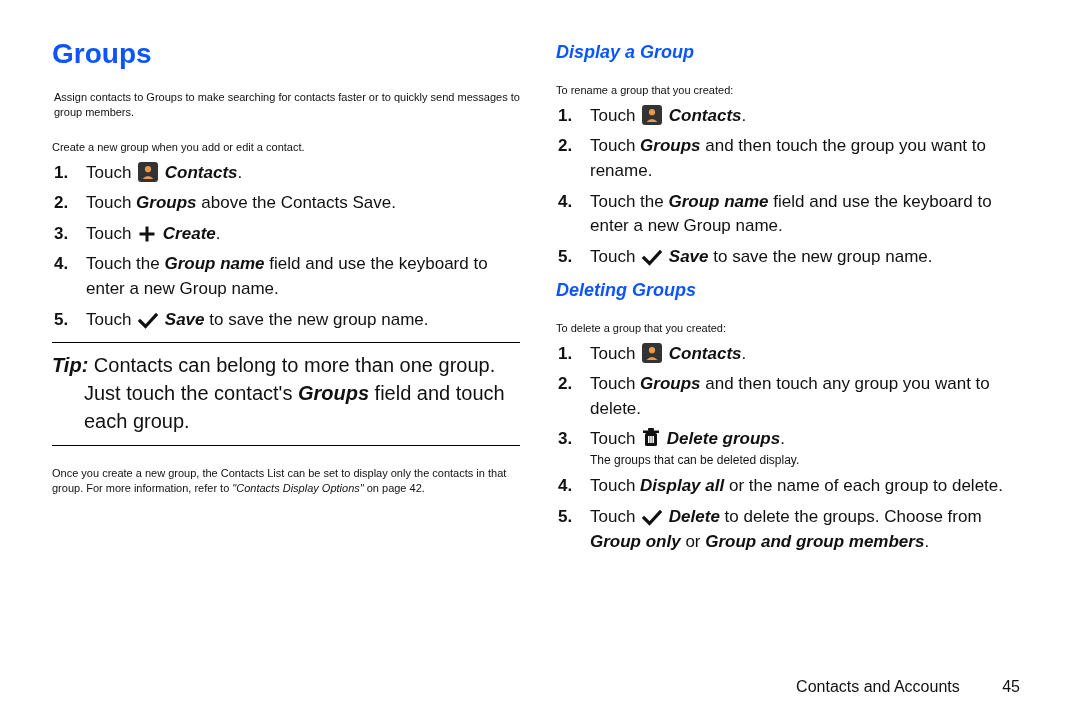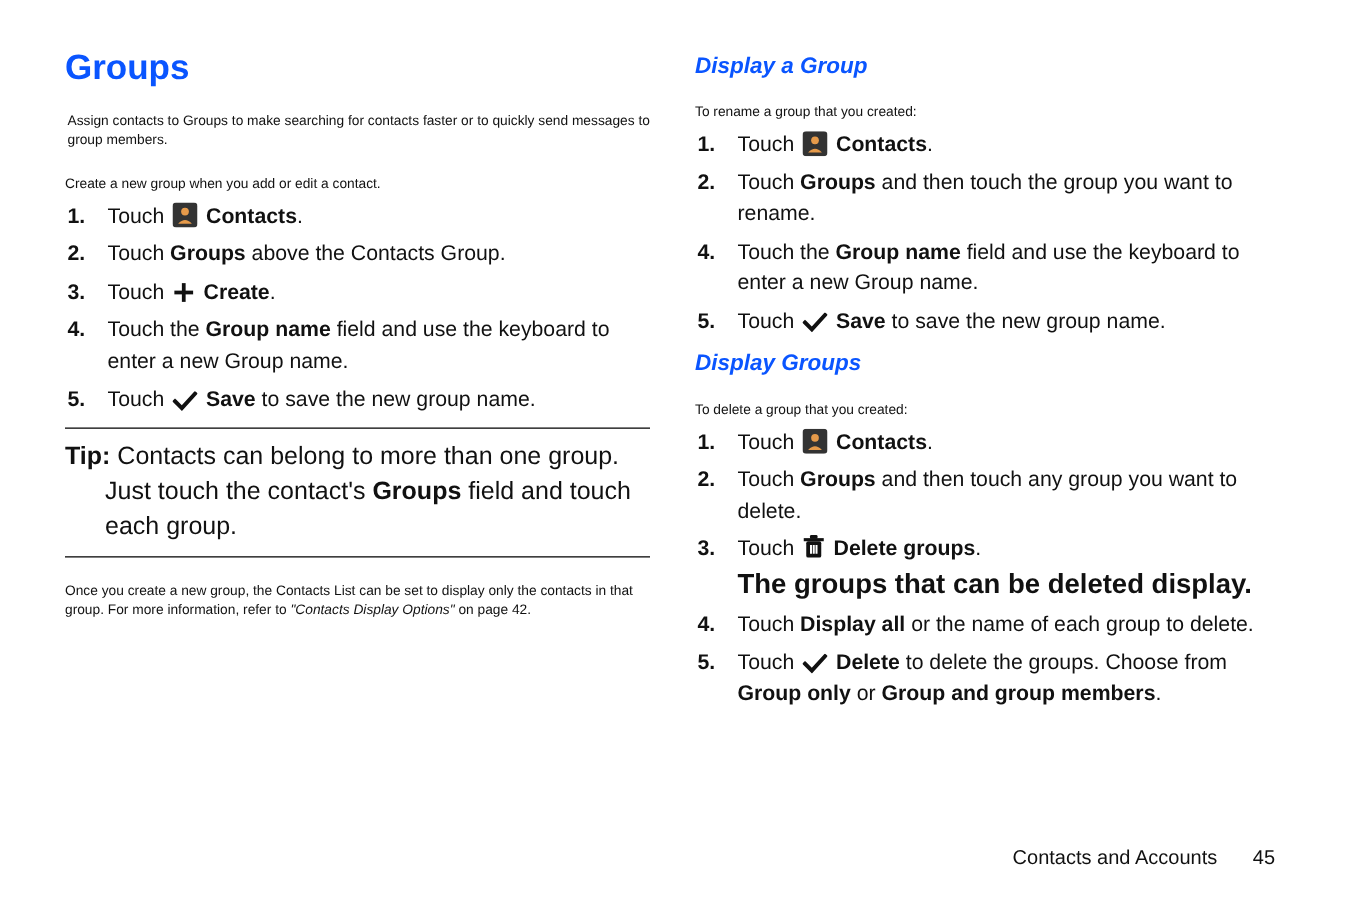--- a/index.html
+++ b/index.html
@@ -61,39 +61,38 @@
     position: relative;
     padding-left: 6px;
   }
   ol.steps > li::before {
     content: attr(data-num) ".";
     position: absolute;
     left: -26px;
     font-weight: 700;
     font-size: 17px;
   }
-  .b { font-weight: 700; }
+  .b { font-weight: 700; font-style: italic; }
   .i { font-style: italic; }
   hr.rule {
     border: none;
     border-top: 1px solid #000;
     margin: 10px 0 8px 0;
   }
   .tip {
     font-size: 20px;
     line-height: 1.4;
     margin: 6px 0 6px 0;
     padding-left: 32px;
     text-indent: -32px;
   }
   .sub-note {
-    font-size: 22px;
+    font-size: 12px;
     line-height: 1.35;
     margin: 0 0 6px 0;
-    font-weight: bold;
   }
   
   .ico {
     display: inline-block;
     vertical-align: -4px;
     margin: 0 2px 0 2px;
   }
   .ico svg { display: block; }
   .arrow {
     display: inline-block;
@@ -102,21 +101,21 @@
   }
   .footer {
     position: absolute;
     bottom: 24px;
     right: 56px;
     font-size: 16px;
     color: #111;
   }
   .footer .pg {
     display: inline-block;
-    margin-left: 24px;
+    margin-left: 38px;
   }
 </style>
 </head>
 <body>
 
 <div class="page">
   <div class="cols">
 
     <div class="col">
       <h1 class="section">Groups</h1>
@@ -126,21 +125,21 @@
 
       <ol class="steps">
         <li data-num="1">
           <span>Touch </span><span class="ico"><svg width="20" height="20" viewBox="0 0 20 20">
                 <rect x="0" y="0" width="20" height="20" rx="3" fill="#333"></rect>
                 <circle cx="10" cy="7.2" r="3.1" fill="#e69a4a"></circle>
                 <path d="M4.5 17 Q10 11 15.5 17 Z" fill="#e69a4a"></path>
               </svg></span> <span class="b">Contacts</span><span>.</span>
         </li>
         <li data-num="2">
-          <span>Touch </span><span class="b">Groups</span><span> above the Contacts Group.</span>
+          <span>Touch </span><span class="b">Groups</span><span> above the Contacts Save.</span>
         </li>
         <li data-num="3">
           <span>Touch </span><span class="ico"><svg width="18" height="18" viewBox="0 0 18 18">
                 <rect x="7.5" y="1.5" width="3" height="15" fill="#111"></rect>
                 <rect x="1.5" y="7.5" width="15" height="3" fill="#111"></rect>
               </svg></span> <span class="b">Create</span><span>.</span>
         </li>
         <li data-num="4">
           <span>Touch the </span><span class="b">Group name</span><span> field and use the keyboard to enter a new Group name.</span>
         </li>
@@ -180,21 +179,21 @@
         <li data-num="4">
           <span>Touch the </span><span class="b">Group name</span><span> field and use the keyboard to enter a new Group name.</span>
         </li>
         <li data-num="5">
           <span>Touch </span><span class="ico"><svg width="20" height="16" viewBox="0 0 20 16">
                 <path d="M2 8 L7.5 13.5 L18 2" stroke="#111" stroke-width="3.2" fill="none" stroke-linecap="square"></path>
               </svg></span> <span class="b">Save</span><span> to save the new group name.</span>
         </li>
       </ol>
 
-      <h2 class="sub">Display Groups</h2>
+      <h2 class="sub">Deleting Groups</h2>
       <p class="body">To delete a group that you created:</p>
 
       <ol class="steps">
         <li data-num="1">
           <span>Touch </span><span class="ico"><svg width="20" height="20" viewBox="0 0 20 20">
                 <rect x="0" y="0" width="20" height="20" rx="3" fill="#333"></rect>
                 <circle cx="10" cy="7.2" r="3.1" fill="#e69a4a"></circle>
                 <path d="M4.5 17 Q10 11 15.5 17 Z" fill="#e69a4a"></path>
               </svg></span> <span class="b">Contacts</span><span>.</span>
         </li>

